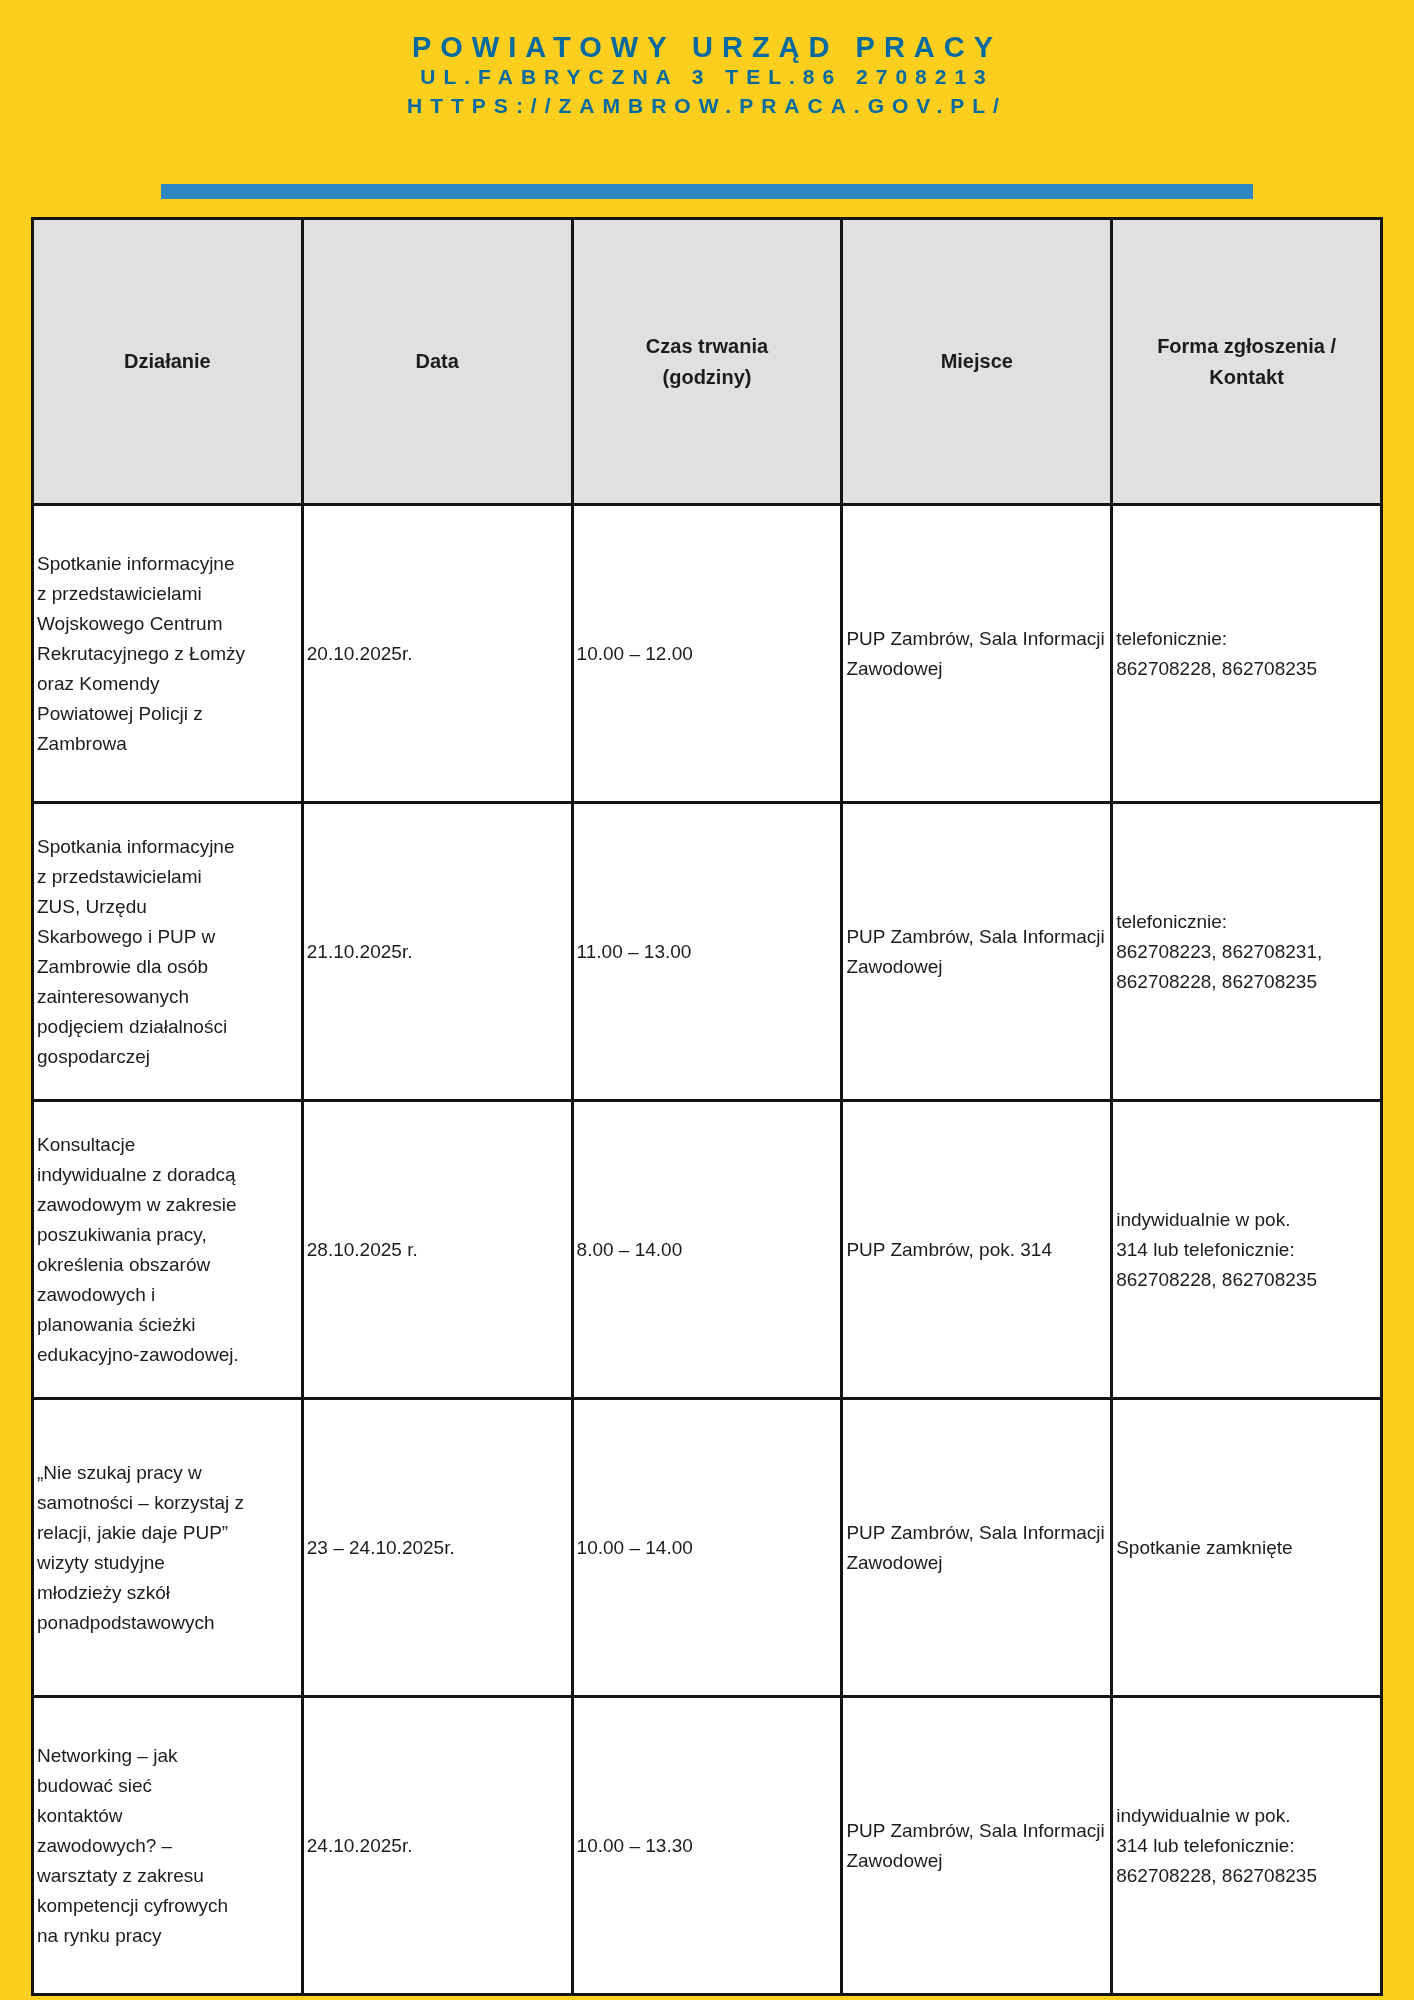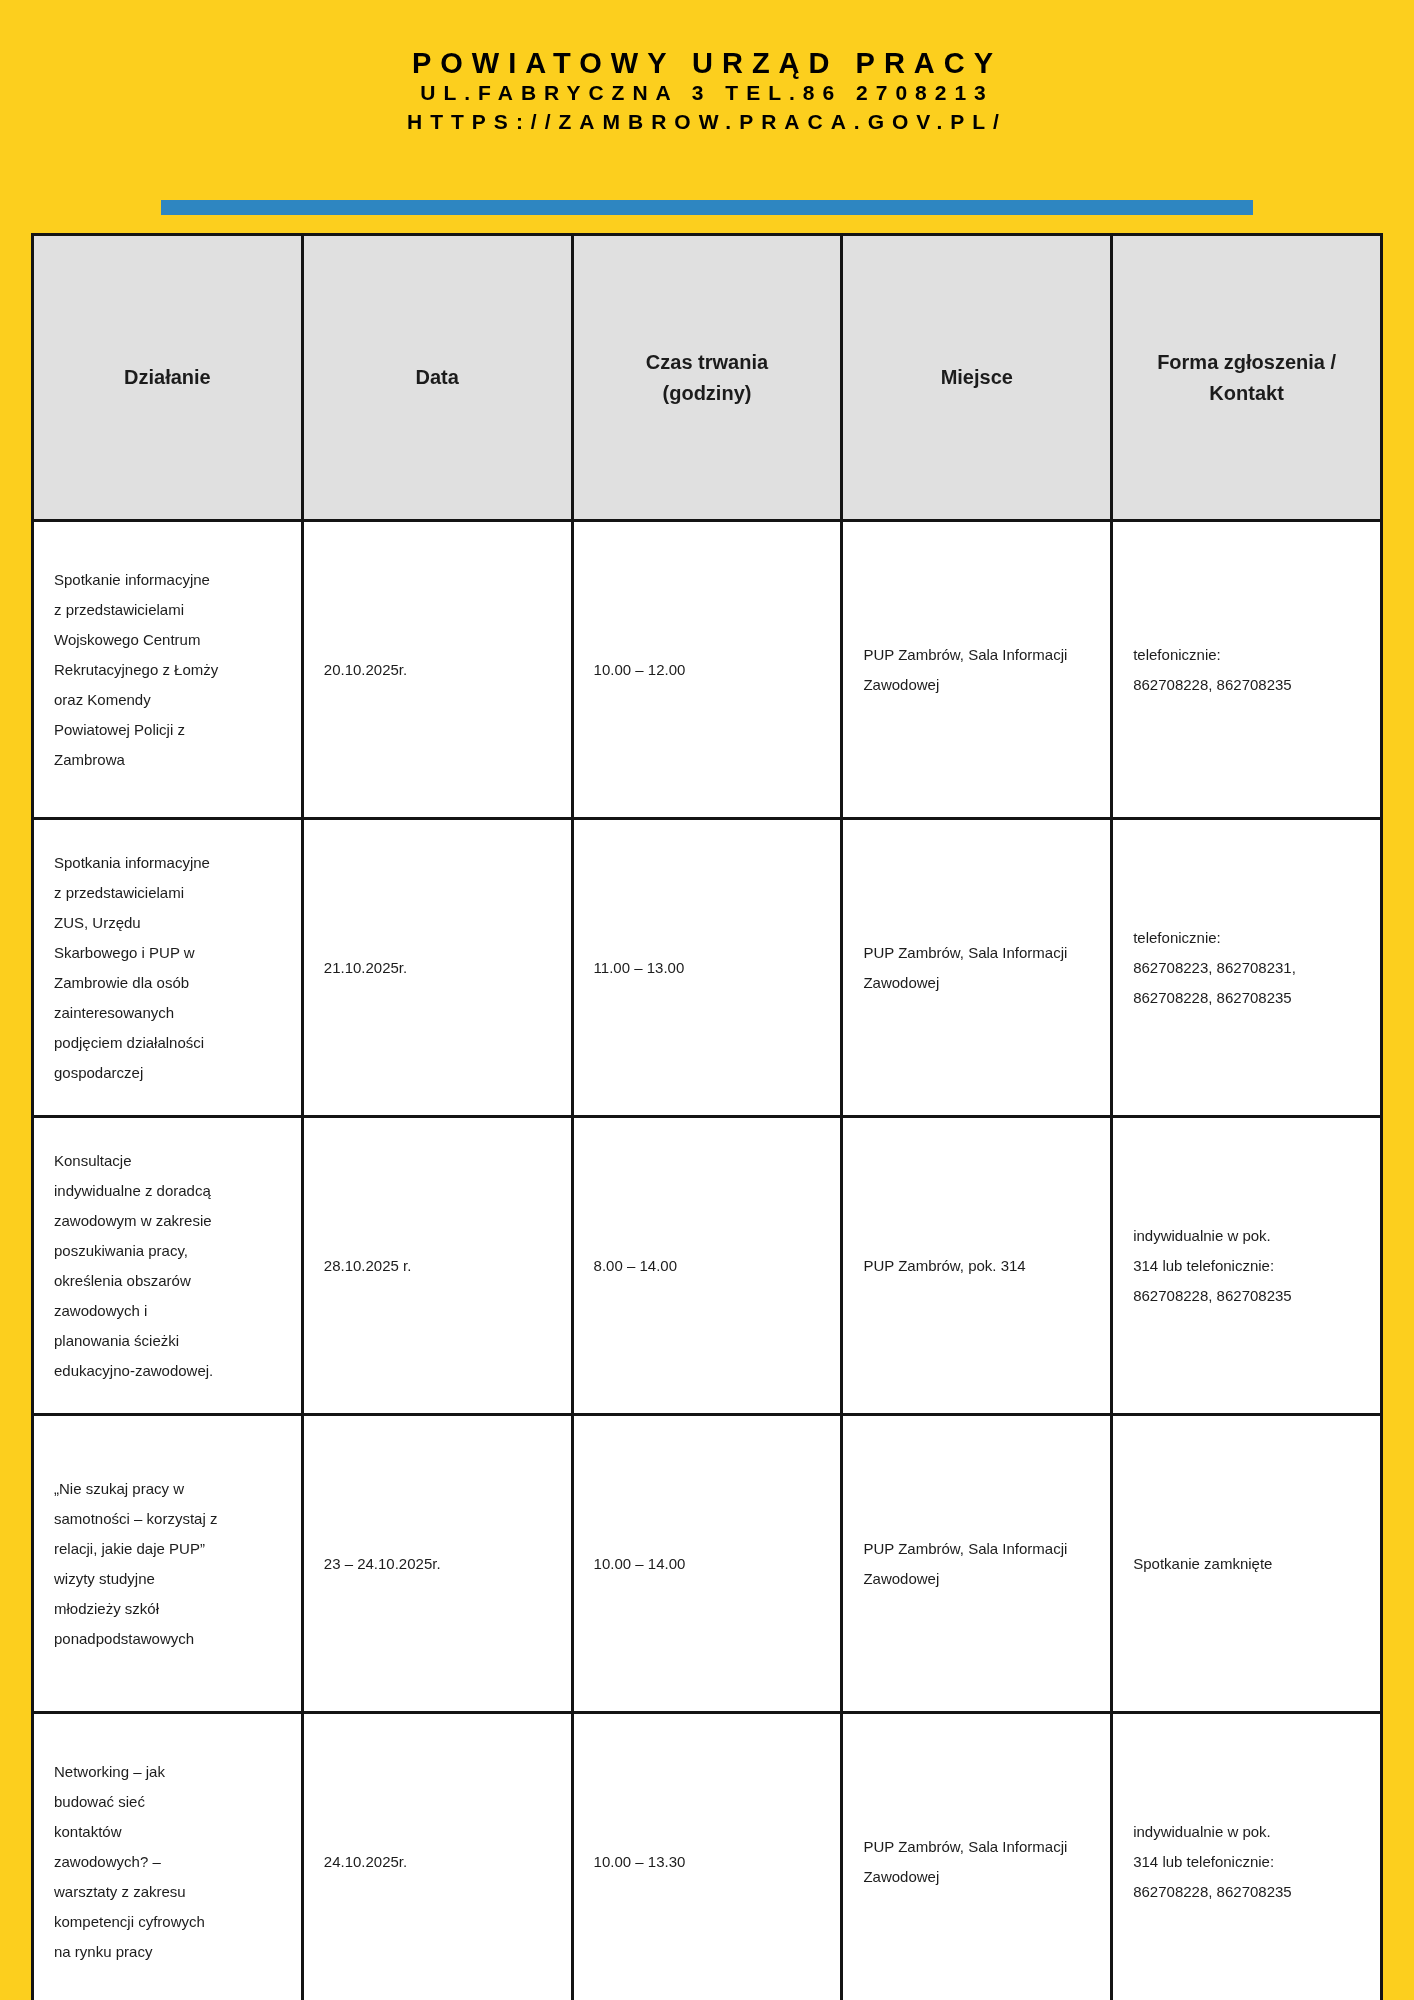--- a/index.html
+++ b/index.html
@@ -9,23 +9,22 @@
   body {
     width: 1414px;
     height: 2000px;
     background: #fccf1e;
     font-family: "Liberation Sans", sans-serif;
     overflow: hidden;
   }
   .header {
     padding-top: 32px;
     text-align: center;
-    color: #000000;
+    color: #0369a1;
     font-weight: bold;
-    margin-top: 16px;
   }
   .hdr-line {
     white-space: nowrap;
   }
   .hdr-big {
     font-size: 29px;
     letter-spacing: 9px;
     line-height: 30px;
   }
   .hdr-small {
@@ -58,27 +57,27 @@
     font-size: 20px;
     font-weight: bold;
     color: #1c1c1c;
     text-align: center;
     vertical-align: middle;
     line-height: 31px;
     padding: 6px 12px;
   }
   table.schedule td {
     height: 275px;
-    font-size: 15px;
+    font-size: 19px;
     font-weight: normal;
     color: #1c1c1c;
     text-align: left;
     vertical-align: middle;
     line-height: 30px;
-    padding: 10px 20px;
+    padding: 10px 3px;
   }
   col { width: 20%; }
 </style>
 </head>
 <body>
 
 <div class="header">
   <div class="hdr-line hdr-big">POWIATOWY URZĄD PRACY</div>
   <div class="hdr-line hdr-small">UL.FABRYCZNA 3 TEL.86 2708213</div>
   <div class="hdr-line hdr-small">HTTPS://ZAMBROW.PRACA.GOV.PL/</div>

